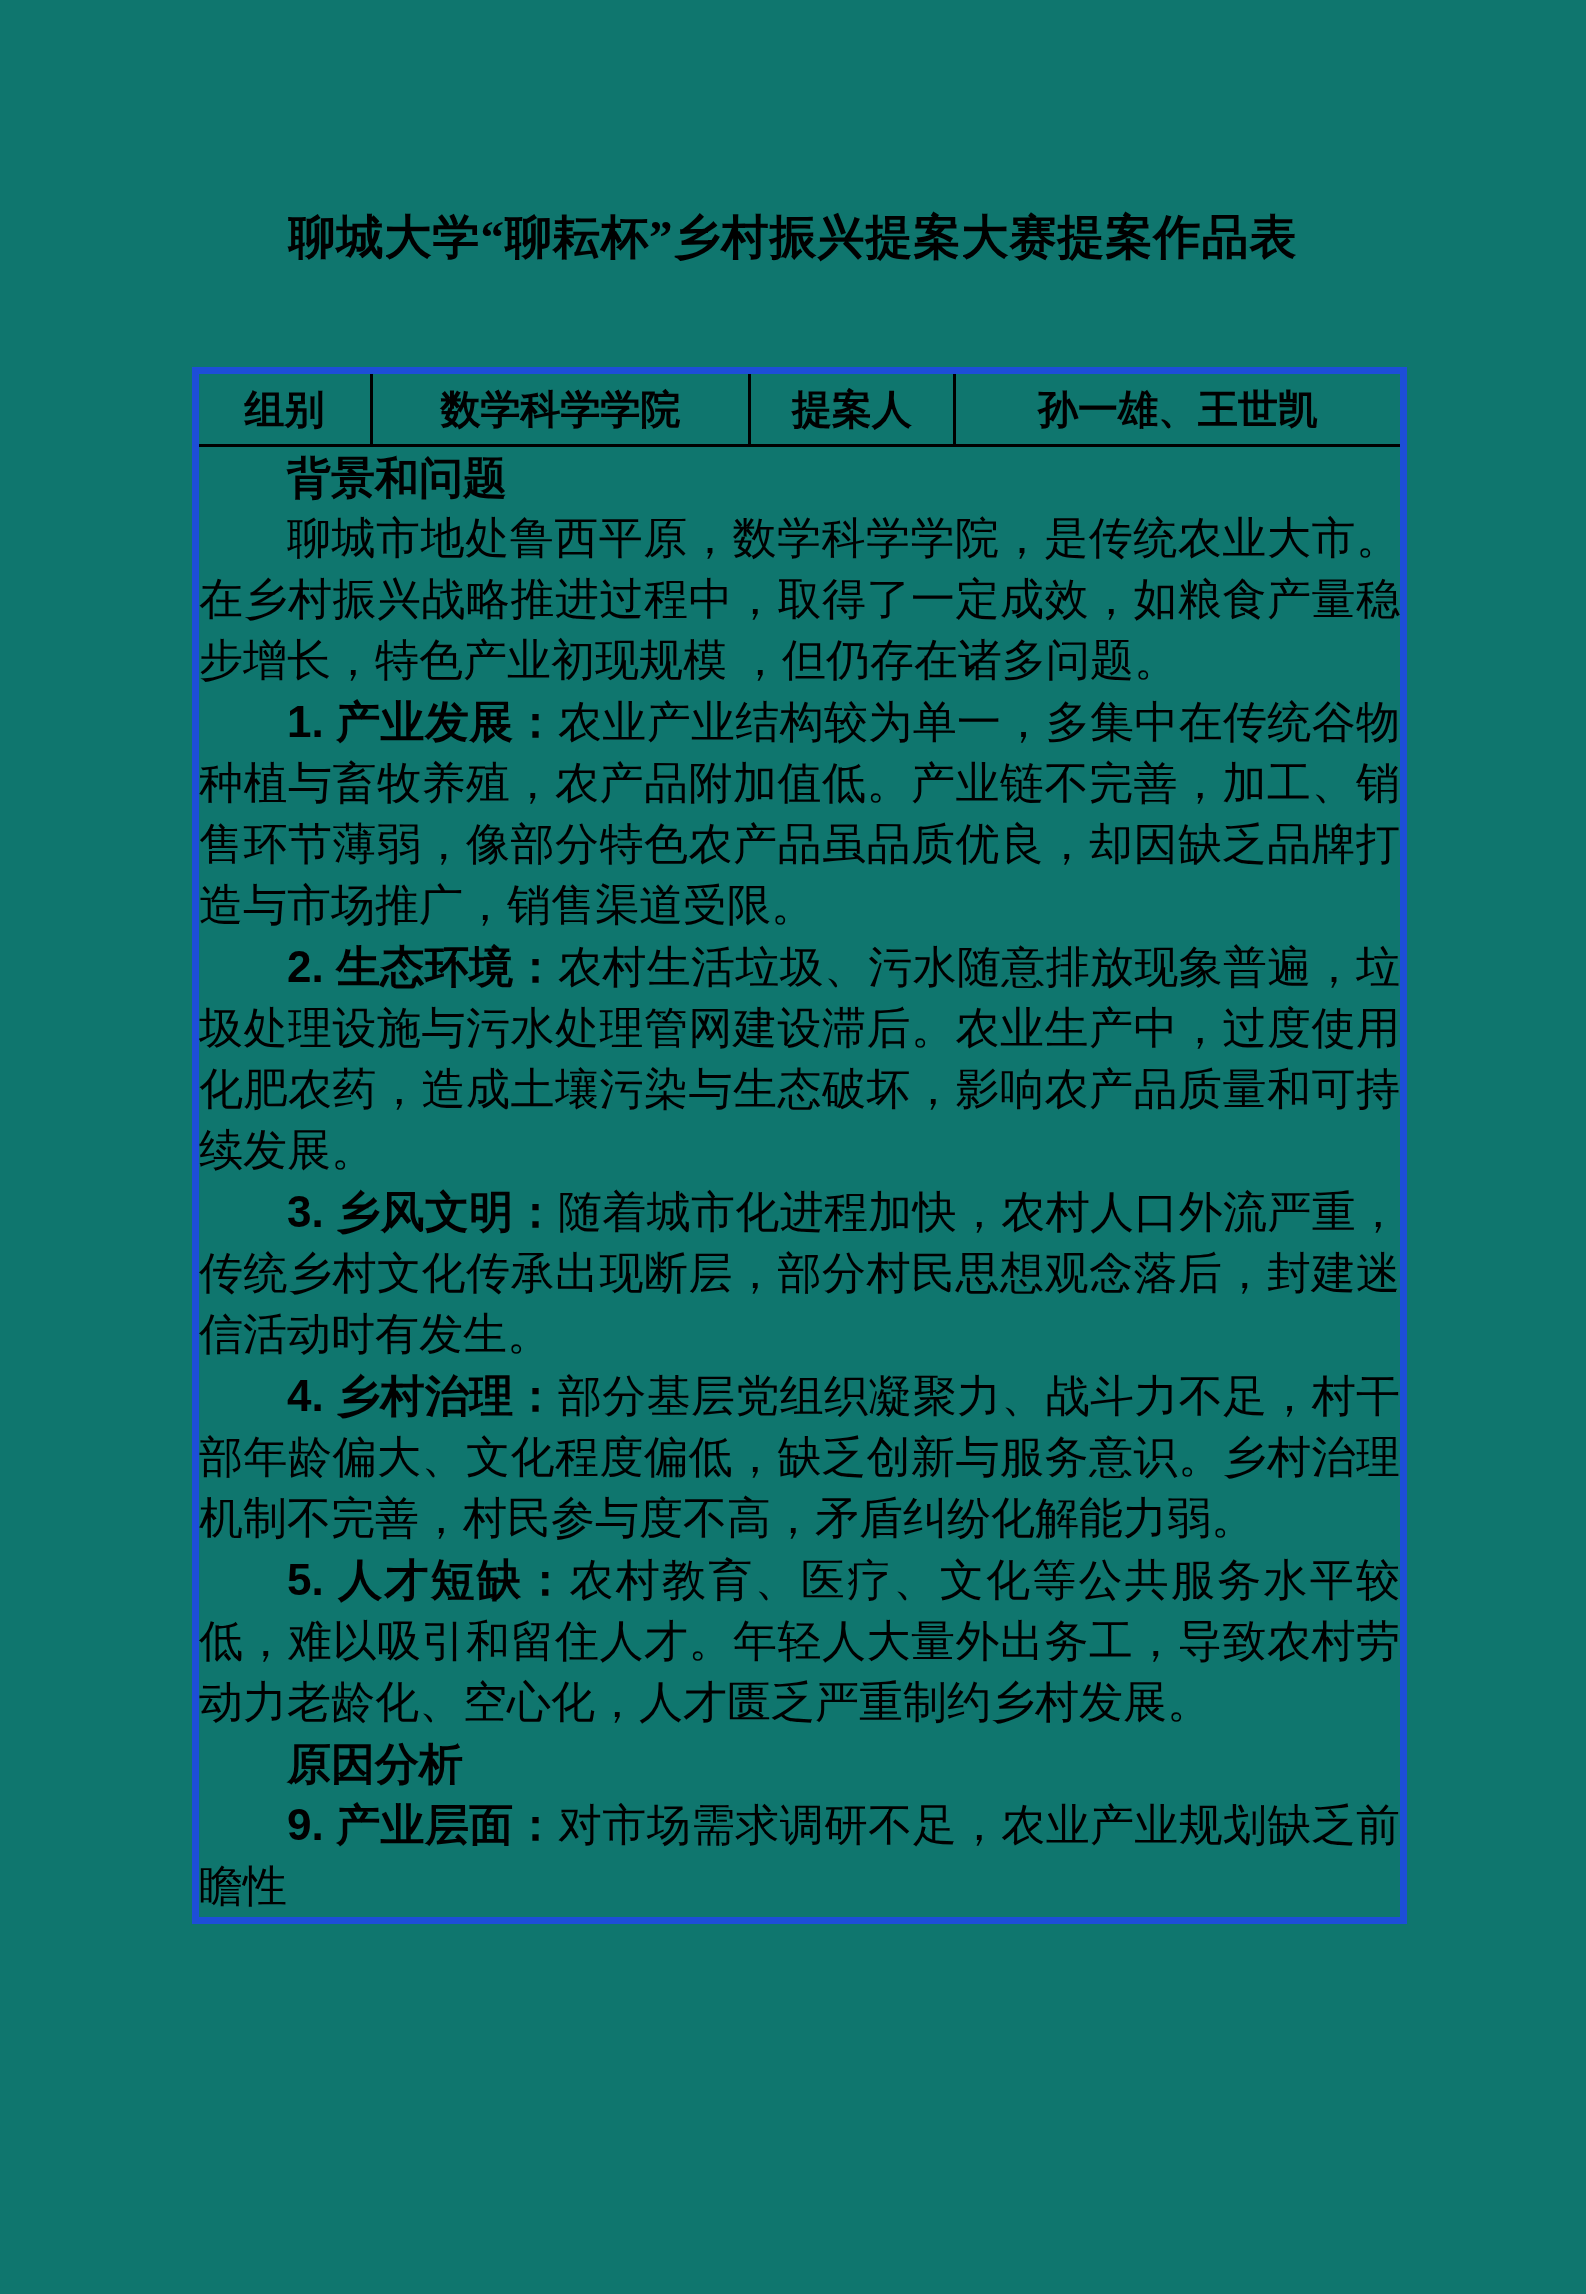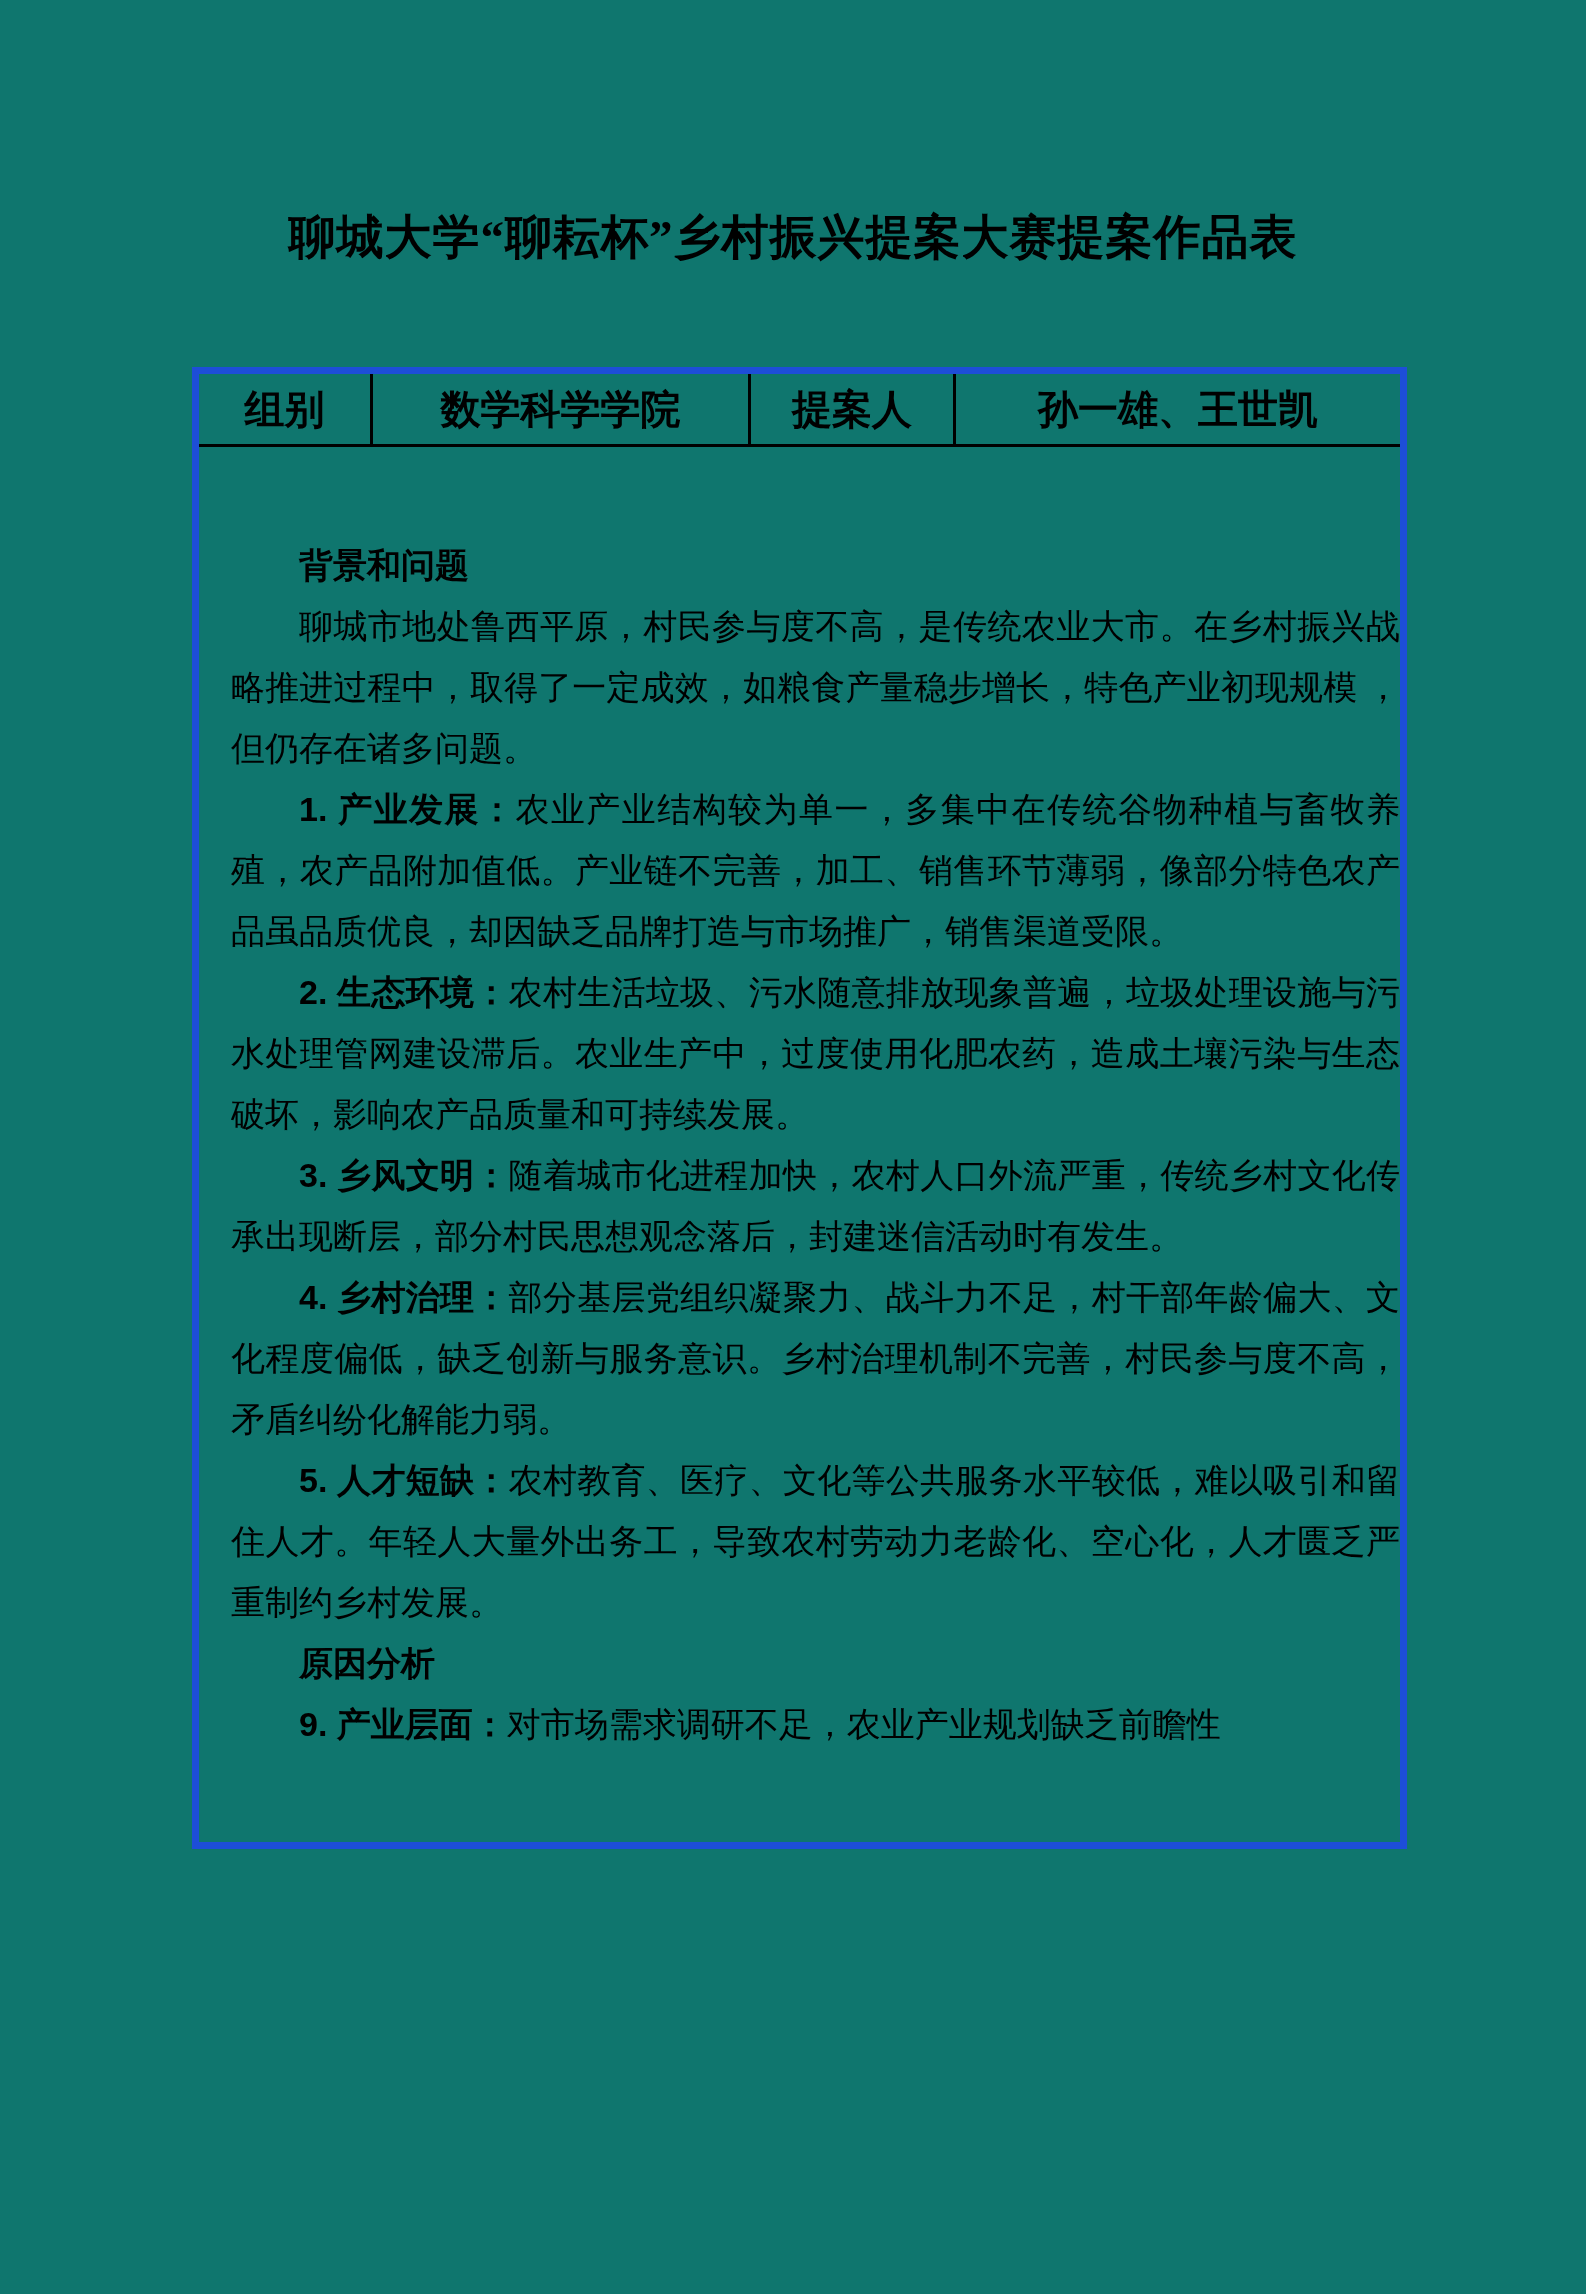--- a/index.html
+++ b/index.html
@@ -55,23 +55,22 @@
     text-align:left;
     vertical-align:top;
     padding:6px 12px 0 12px;
   }
   .body-cell p{
     margin:0;
     text-indent:2em;
     text-align:justify;
     word-break:break-all;
     font-family:"Liberation Serif", serif;
-    font-size:34px;
+    font-size:44px;
     line-height:61px;
-    padding-left:32px;
   }
   .body-cell p.sec-head{
     font-family:"Liberation Sans", sans-serif;
     font-weight:bold;
     text-align:left;
   }
   .lead{
     font-family:"Liberation Sans", sans-serif;
     font-weight:bold;
     margin-top:18px;
@@ -96,21 +95,21 @@
         <td class="hd">组别</td>
         <td class="hd">数学科学学院</td>
         <td class="hd">提案人</td>
         <td class="hd">孙一雄、王世凯</td>
       </tr>
       <tr class="r-body">
         <td class="body-cell" colspan="4">
 
           <p class="sec-head">背景和问题</p>
 
-          <p>聊城市地处鲁西平原，村民参与度不高，是传统农业大市。在乡村振兴战略推进过程中，取得了一定成效，如粮食产量稳步增长，特色产业初现规模 ，但仍存在诸多问题。</p>
+          <p>聊城市地处鲁西平原，数学科学学院，是传统农业大市。在乡村振兴战略推进过程中，取得了一定成效，如粮食产量稳步增长，特色产业初现规模 ，但仍存在诸多问题。</p>
 
           <p><span class="lead">1. 产业发展：</span><span>农业产业结构较为单一，多集中在传统谷物种植与畜牧养殖，农产品附加值低。产业链不完善，加工、销售环节薄弱，像部分特色农产品虽品质优良，却因缺乏品牌打造与市场推广，销售渠道受限。</span></p>
 
           <p><span class="lead">2. 生态环境：</span><span>农村生活垃圾、污水随意排放现象普遍，垃圾处理设施与污水处理管网建设滞后。农业生产中，过度使用化肥农药，造成土壤污染与生态破坏，影响农产品质量和可持续发展。</span></p>
 
           <p><span class="lead">3. 乡风文明：</span><span>随着城市化进程加快，农村人口外流严重，传统乡村文化传承出现断层，部分村民思想观念落后，封建迷信活动时有发生。</span></p>
 
           <p><span class="lead">4. 乡村治理：</span><span>部分基层党组织凝聚力、战斗力不足，村干部年龄偏大、文化程度偏低，缺乏创新与服务意识。乡村治理机制不完善，村民参与度不高，矛盾纠纷化解能力弱。</span></p>
 
           <p><span class="lead">5. 人才短缺：</span><span>农村教育、医疗、文化等公共服务水平较低，难以吸引和留住人才。年轻人大量外出务工，导致农村劳动力老龄化、空心化，人才匮乏严重制约乡村发展。</span></p>

